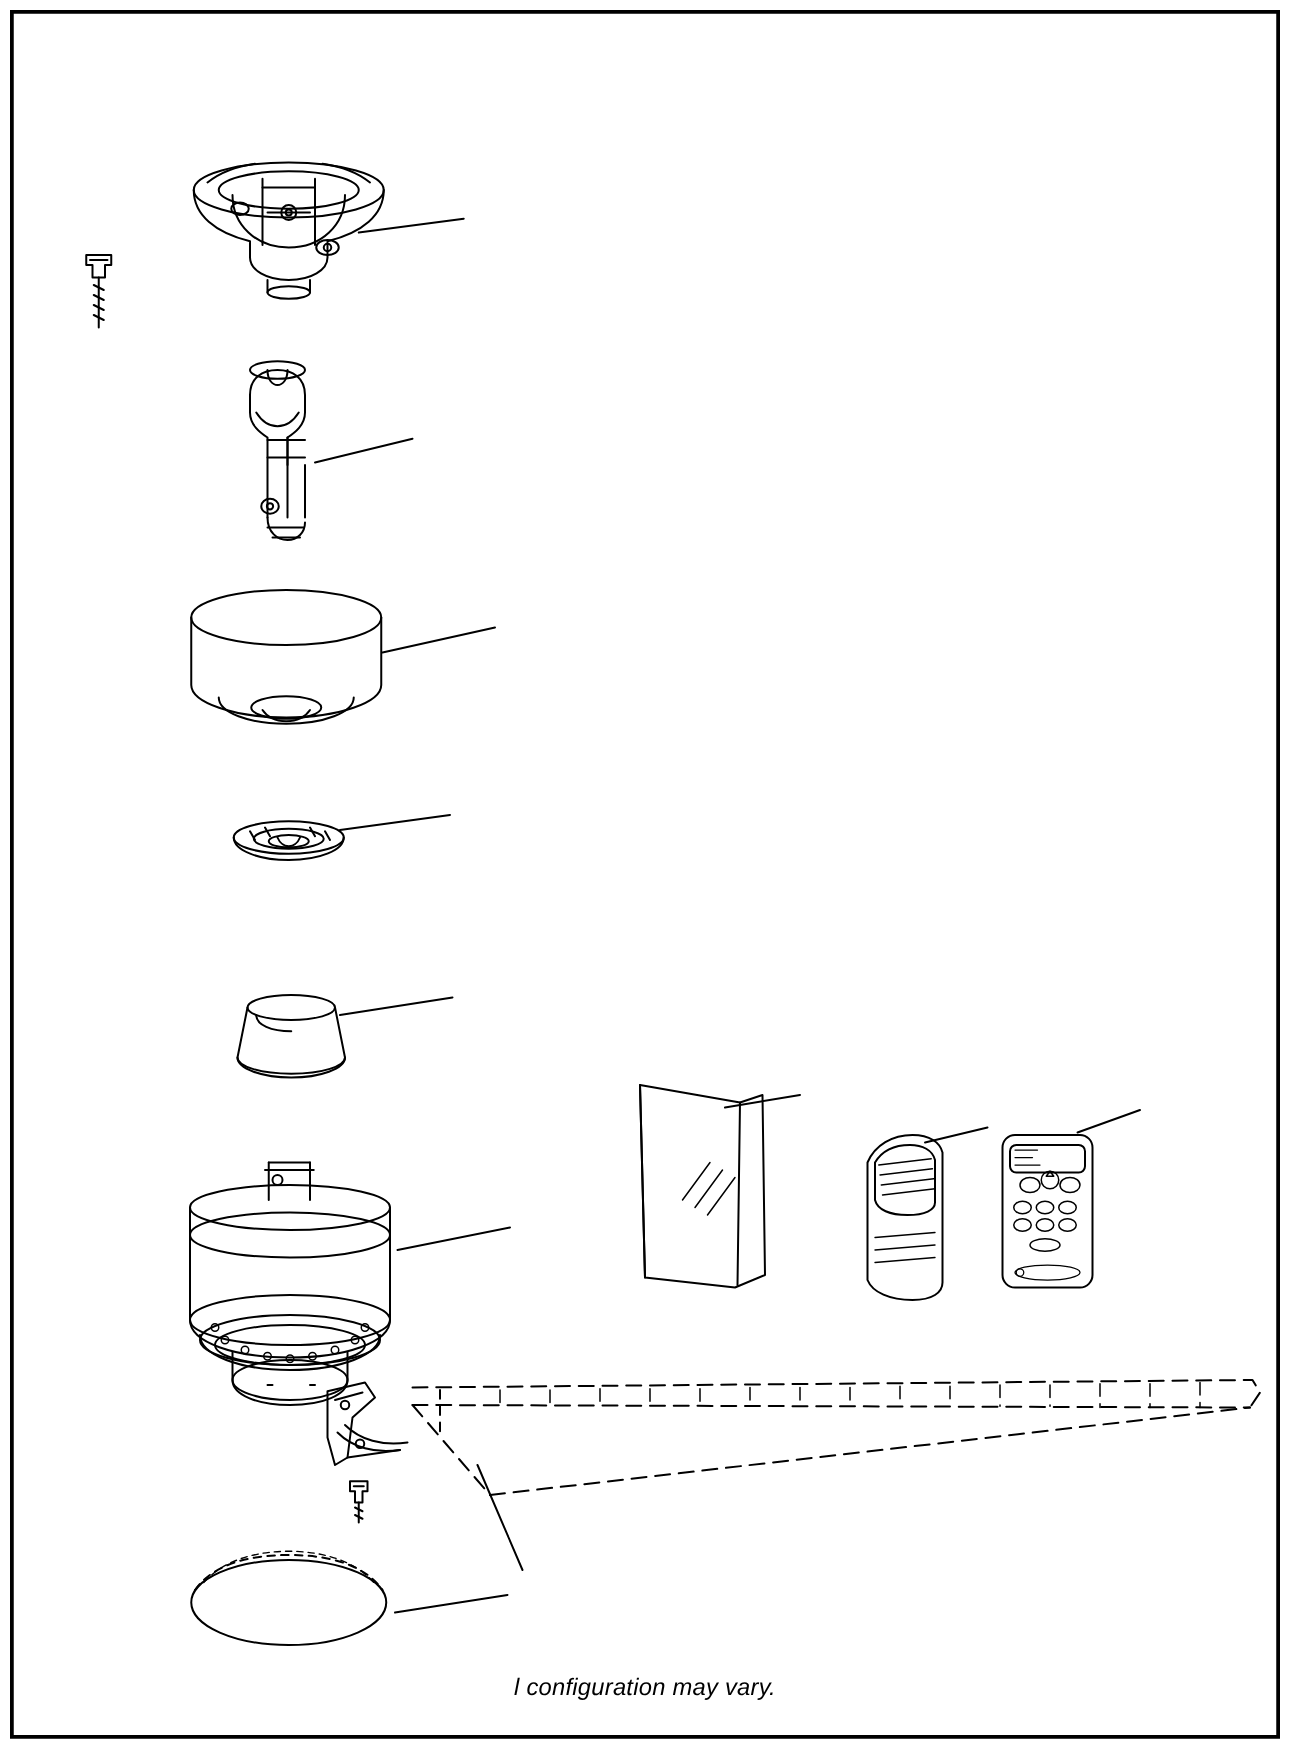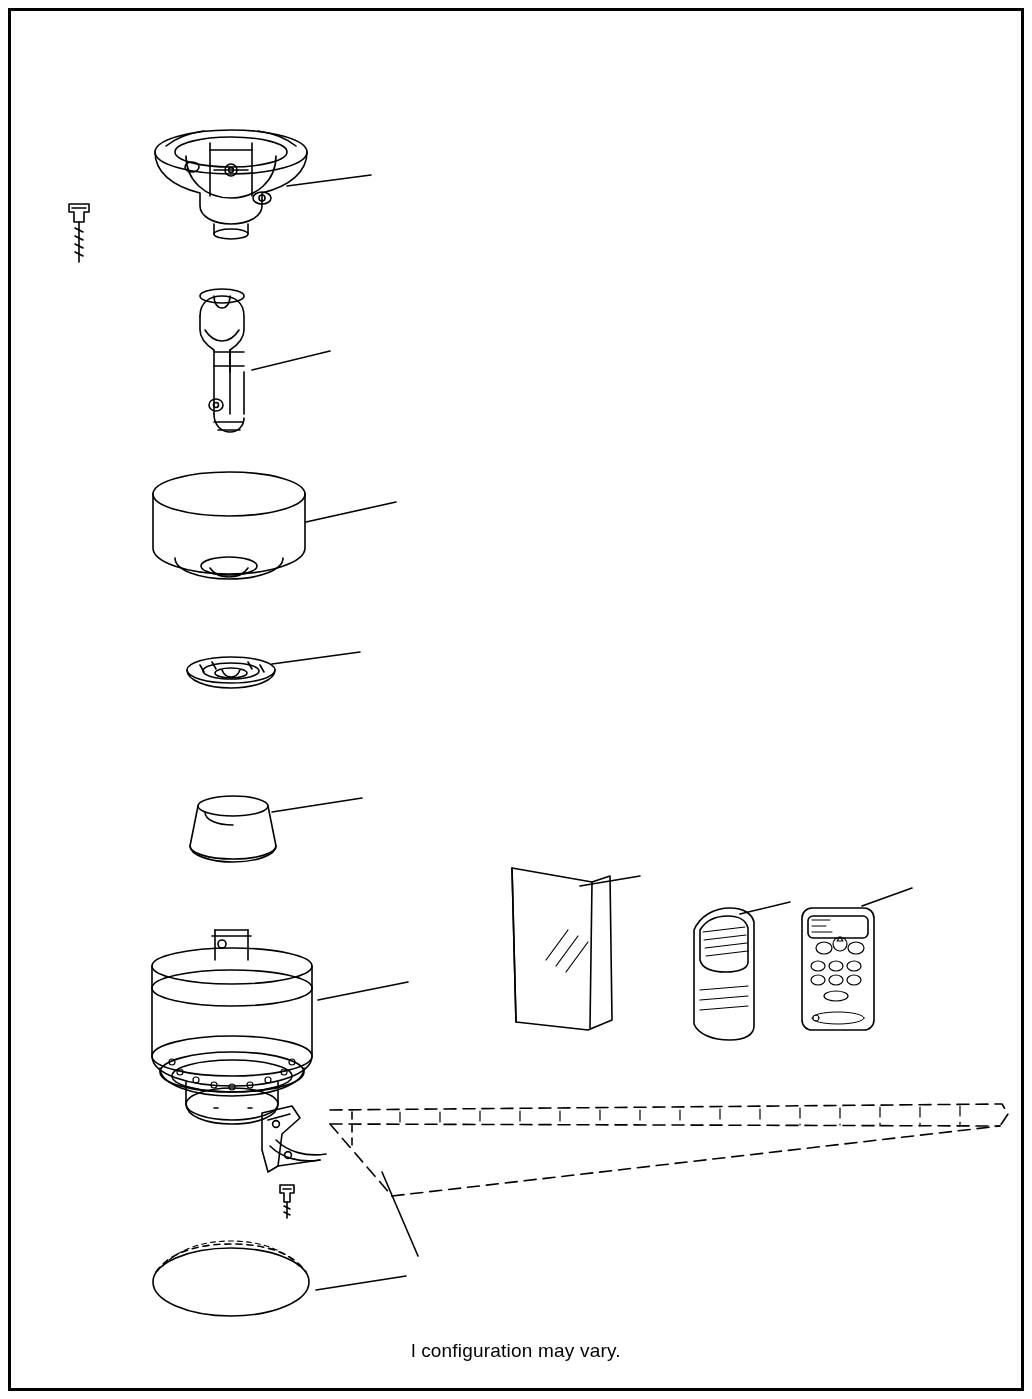--- a/index.html
+++ b/index.html
@@ -34,20 +34,21 @@
     top: 0;
     width: 1032px;
     height: 1399px;
   }
   .caption {
     position: absolute;
     left: 0;
     top: 1340px;
     width: 1032px;
     text-align: center;
+    font-style: italic;
     font-size: 19px;
     letter-spacing: 0.2px;
     color: #000000;
   }
 </style>
 </head>
 <body>
 
 <div class="page">
 

